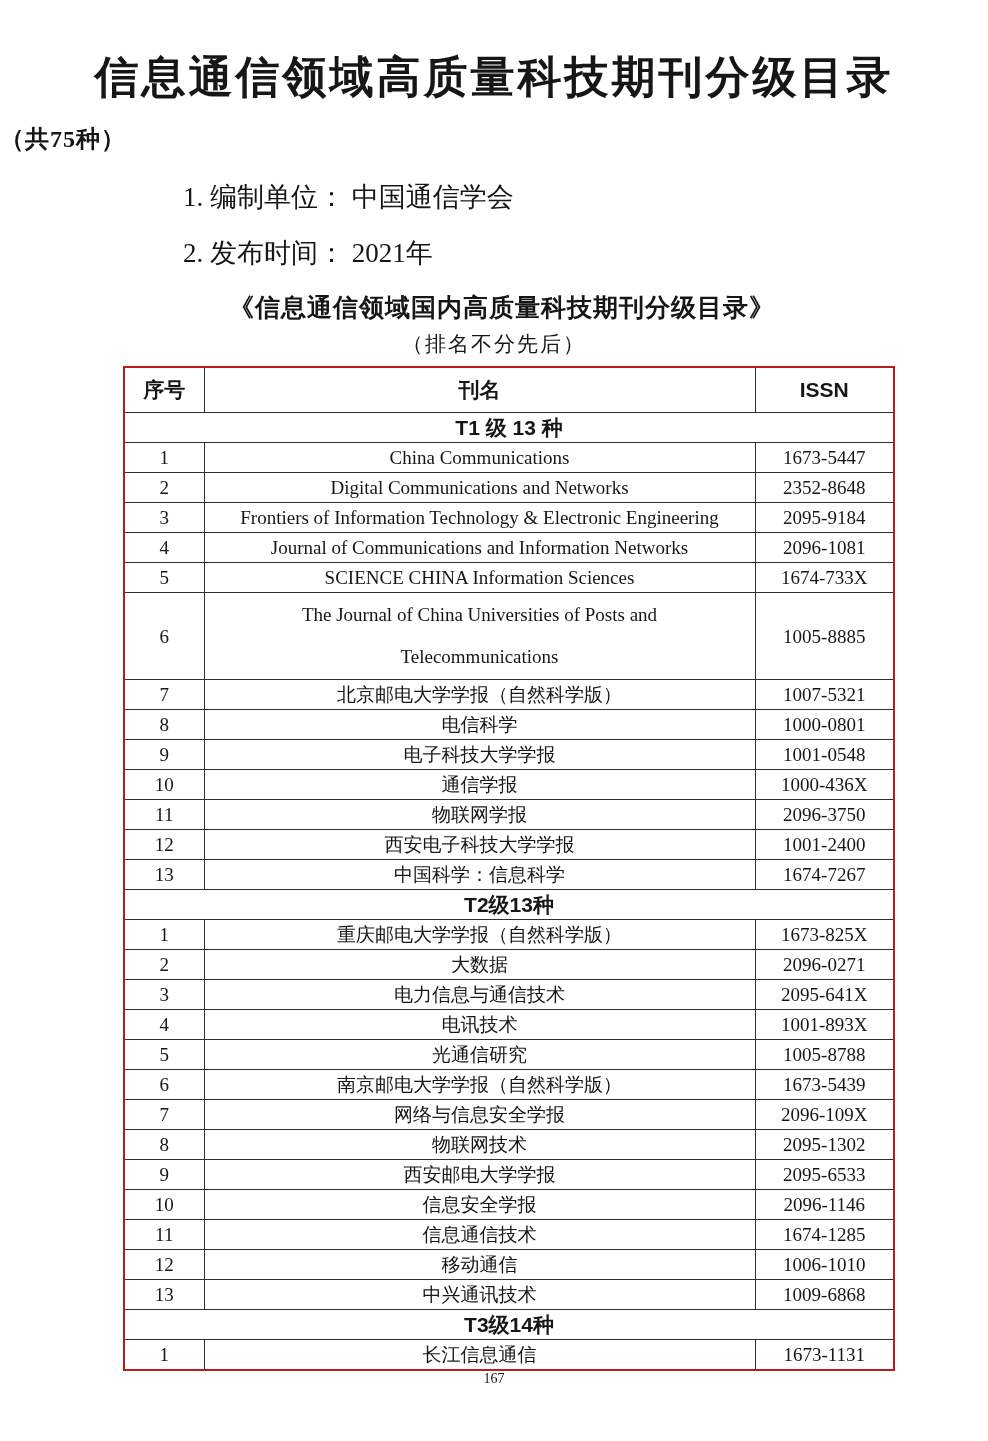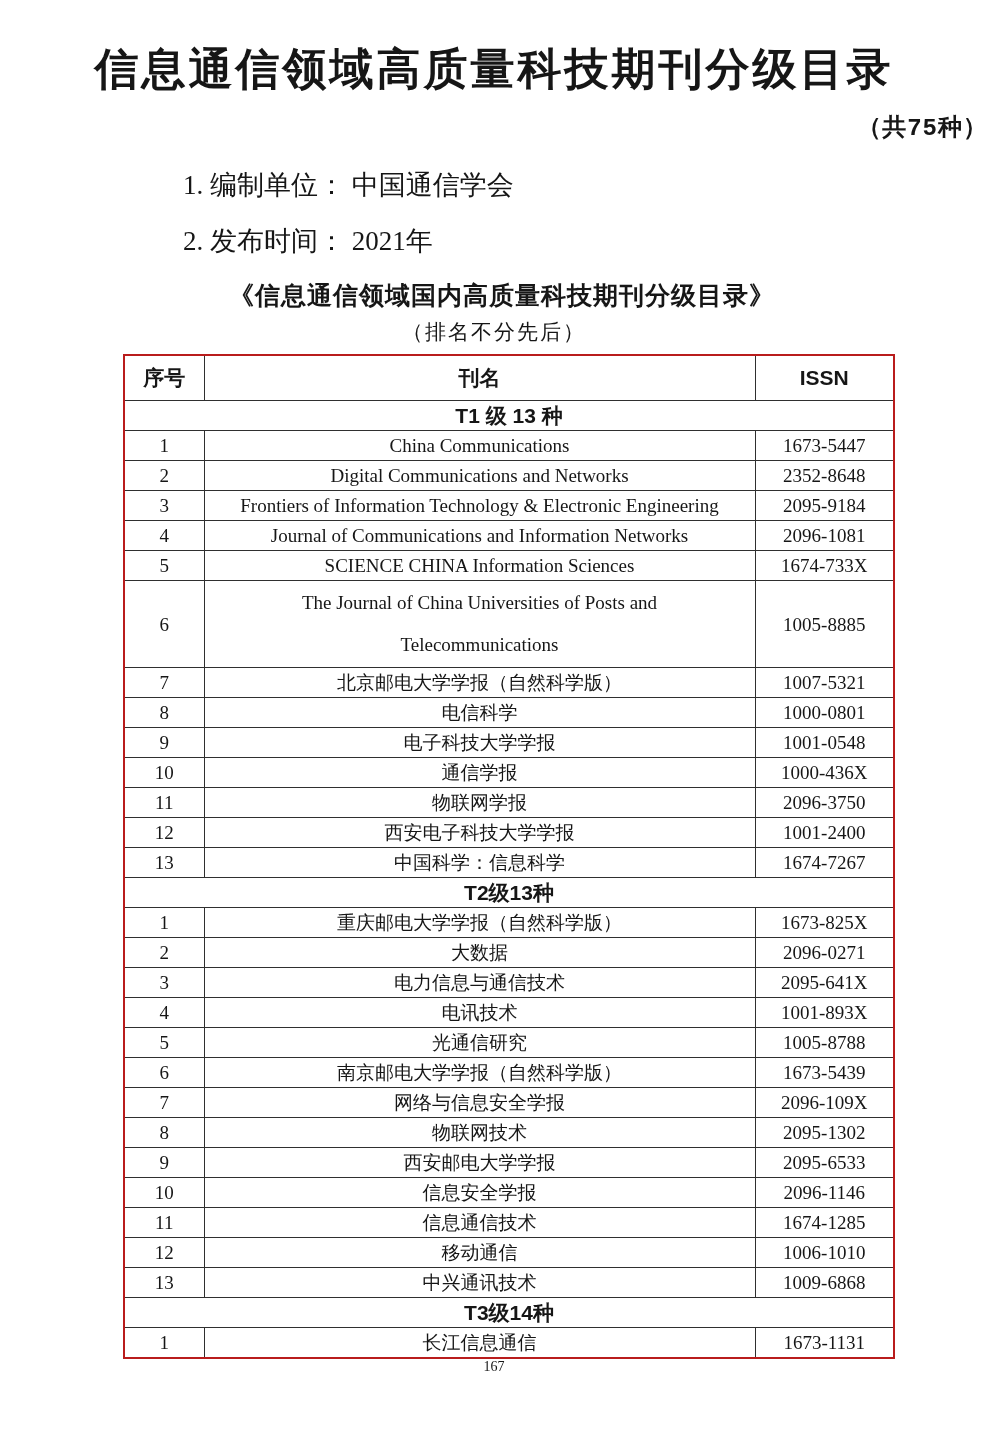--- a/index.html
+++ b/index.html
@@ -3,29 +3,29 @@
 <meta charset="utf-8">
 <style>
   html, body { margin: 0; padding: 0; background: #ffffff; }
   .page {
     width: 988px; height: 1441px;
     background: #ffffff; color: #161616;
     font-family: "Liberation Serif", "DejaVu Serif", serif;
     position: relative; overflow: hidden;
   }
   .title {
-    margin: 8px; padding-top: 32px;
+    margin: 16px; padding-top: 32px;
     text-align: center;
     font-size: 44px; font-weight: 900; letter-spacing: 3px;
     font-family: "Liberation Serif", "DejaVu Serif", serif;
   }
   .count {
-    text-align: right;
+    text-align: left;
     font-size: 24px; font-weight: bold;
-    margin-top: 12px; letter-spacing: 1px; font-family: Liberation Mono, monospace;
+    margin-top: 12px; letter-spacing: 1px;
   }
   .intro {
     margin: 24px 0 0 183px; padding: 0;
     list-style: none;
     font-size: 27px;
   }
   .intro li { margin-bottom: 20px; }
   .subtitle {
     text-align: center;
     font-family: "Liberation Sans", "DejaVu Sans", sans-serif;

